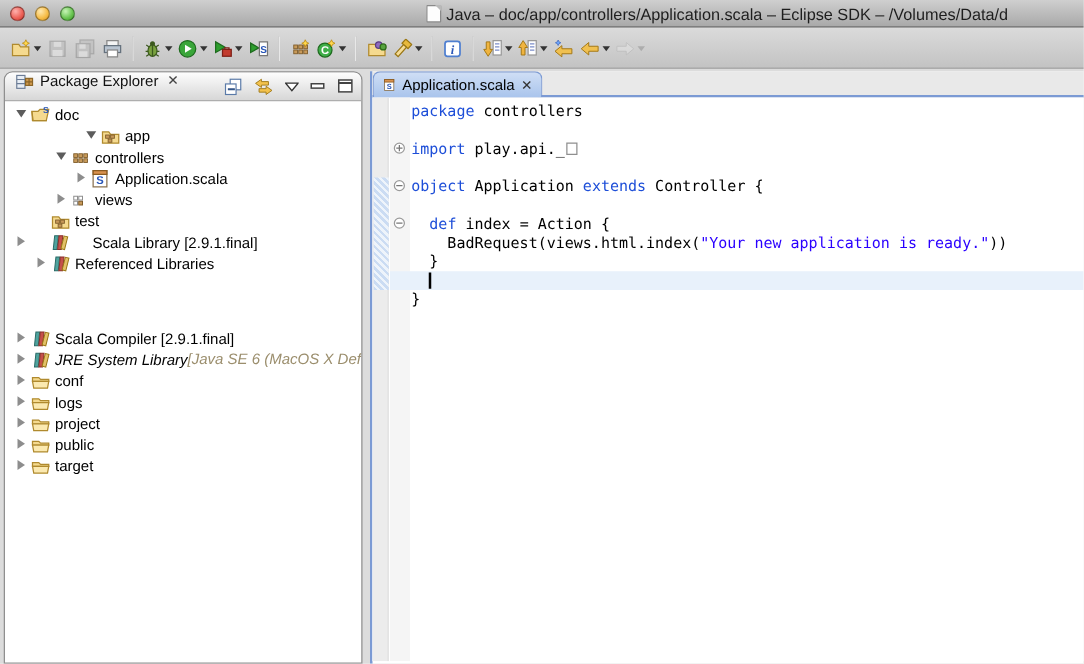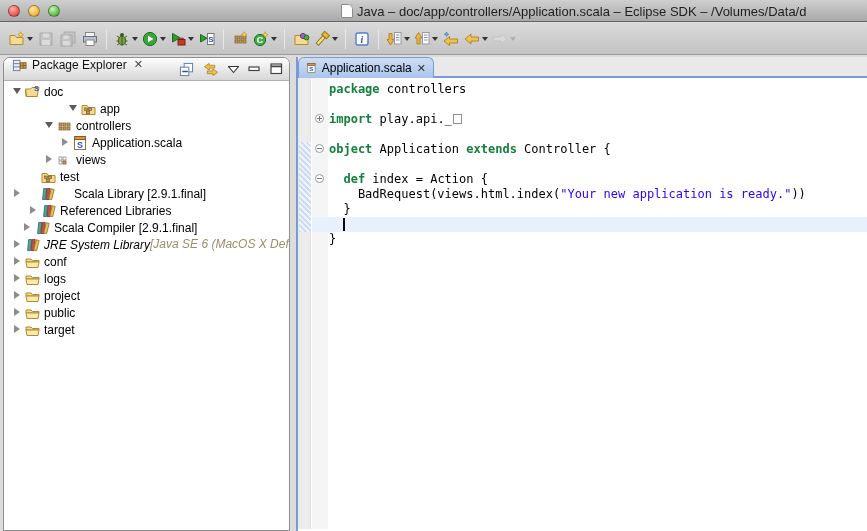--- a/index.html
+++ b/index.html
@@ -58,21 +58,21 @@
   .etab .close { font-size:11px; color:#333; margin-left:auto; }
   .ebody { position:relative; height:451px; background:#fff; overflow:hidden; }
   .ruler { position:absolute; left:0; top:0; bottom:0; width:13px; background:#ececec; border-right:1px solid #e0e0e0; }
   .foldcol { position:absolute; left:14px; top:0; bottom:0; width:16px; background:#f5f5f5; }
   .rangeind { position:absolute; left:1px; width:12px;
     background:repeating-linear-gradient(45deg,#cbdcf3 0 2px,#eef4fb 2px 4px); }
   .curline { position:absolute; left:14px; right:0; height:15px; background:#e8f1fb; }
   .codearea { position:absolute; left:31px; top:4px; right:0; font-family:"DejaVu Sans Mono", monospace;
     font-size:12px; line-height:15px; }
   .cline { height:15px; white-space:pre; }
-  .tok-kw { color:#15803d; font-weight:bold; }
+  .tok-kw { color:#1d4ed8; font-weight:normal; }
   .tok-str { color:#2A00FF; }
   .tok-pl { color:#000; }
   .foldbox { display:inline-block; width:9px; height:10px; border:1px solid #8f8f8f; background:#fff; vertical-align:-1px; margin-left:1px; }
   .foldmark { position:absolute; left:17px; width:9px; height:9px; border:1px solid #9a9a9a; border-radius:50%; background:#fff; }
   .foldmark:before { content:""; position:absolute; left:1px; right:1px; top:3px; height:1px; background:#777; }
   .foldmark.plus:after { content:""; position:absolute; top:1px; bottom:1px; left:3px; width:1px; background:#777; }
   .caret { position:absolute; width:2px; height:13px; background:#000; }
 </style>
 </head>
 <body>
@@ -403,21 +403,21 @@
         </span>
         <span class="ticon"><svg width="17" height="16" viewBox="0 0 16 16">
             <g transform="skewX(-6)">
               <rect x="4.5" y="2.5" width="3" height="11" fill="#4ea39e" stroke="#2a6b67" stroke-width="0.8"></rect>
               <rect x="8" y="2.5" width="3" height="11" fill="#c5504a" stroke="#8a2f2a" stroke-width="0.8"></rect>
             </g>
             <rect x="10.5" y="3" width="3" height="10.5" transform="rotate(14 12 8)" fill="#e3c268" stroke="#9a7715" stroke-width="0.8"></rect>
           </svg></span>
         <span class="tlabel">Referenced Libraries</span>
       </div>
-      <div class="trow" style="padding-left: 16px;">
+      <div class="trow" style="padding-left: 6px; margin-top: 43px;">
         <span class="arrowbox">
           <span class="tri-r"></span>
         </span>
         <span class="ticon"><svg width="17" height="16" viewBox="0 0 16 16">
             <g transform="skewX(-6)">
               <rect x="4.5" y="2.5" width="3" height="11" fill="#4ea39e" stroke="#2a6b67" stroke-width="0.8"></rect>
               <rect x="8" y="2.5" width="3" height="11" fill="#c5504a" stroke="#8a2f2a" stroke-width="0.8"></rect>
             </g>
             <rect x="10.5" y="3" width="3" height="10.5" transform="rotate(14 12 8)" fill="#e3c268" stroke="#9a7715" stroke-width="0.8"></rect>
           </svg></span>

